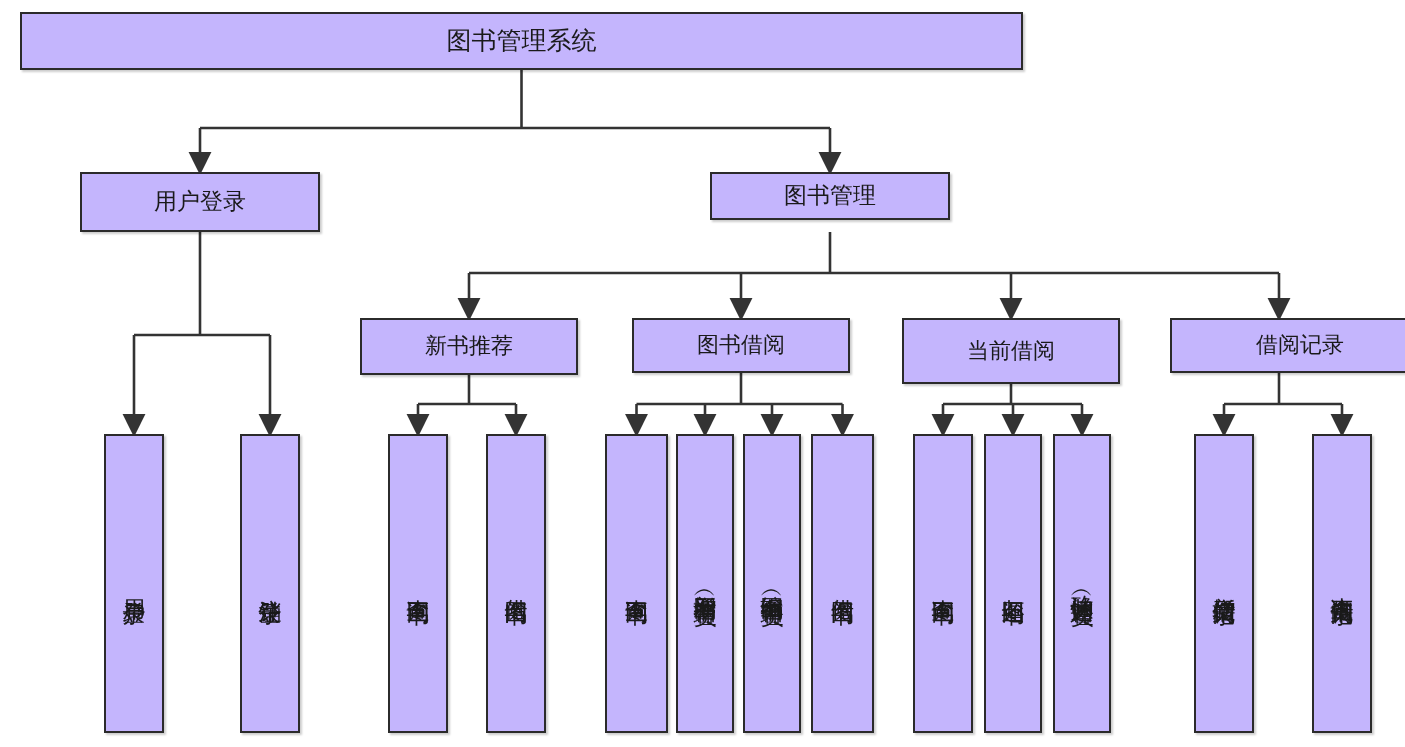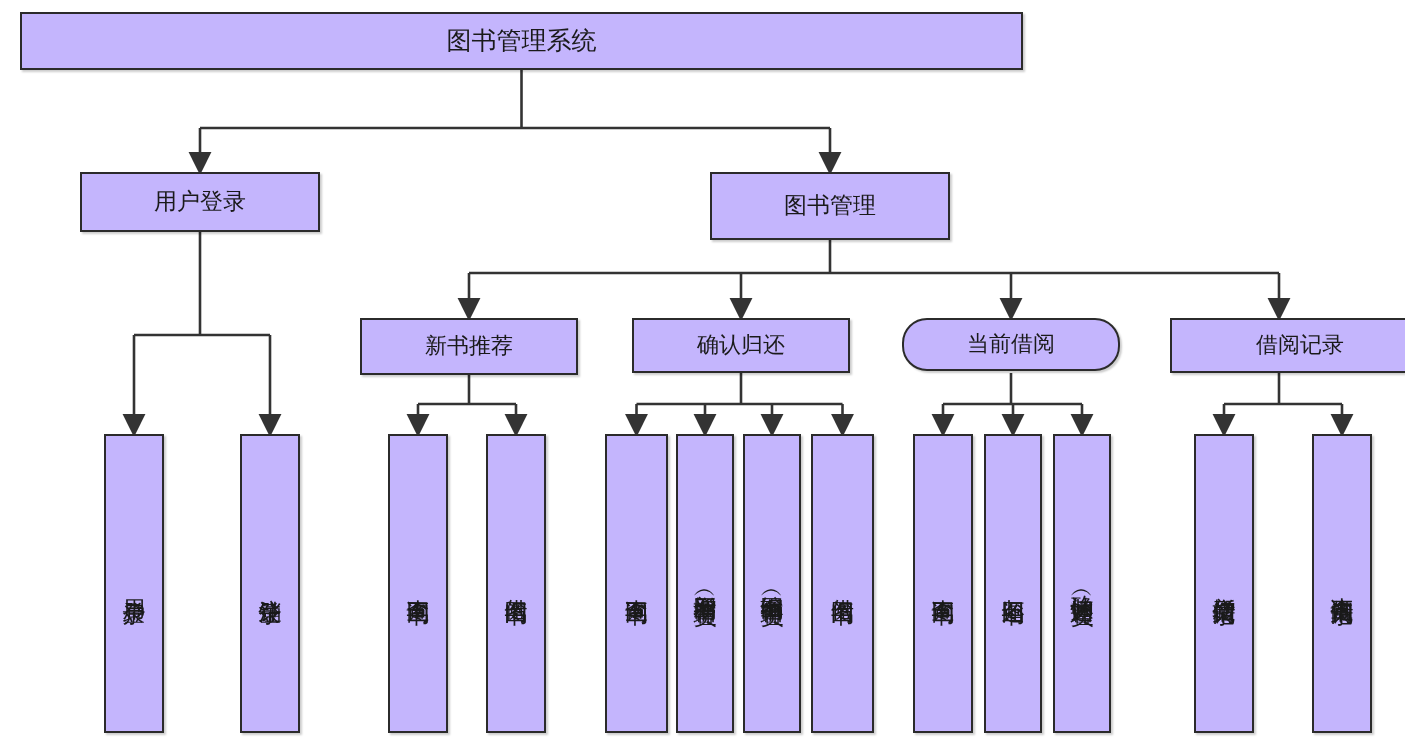--- a/index.html
+++ b/index.html
@@ -123,30 +123,30 @@
       </g>
   </svg>
 
   <div id="nodes">
       <div class="node n-root horiz" style="left: 20px; top: 12px; width: 1003px; height: 58px;">
         <span class="label">图书管理系统</span>
       </div>
       <div class="node n-l2 horiz" style="left: 80px; top: 172px; width: 240px; height: 60px;">
         <span class="label">用户登录</span>
       </div>
-      <div class="node n-l2 horiz" style="left: 710px; top: 172px; width: 240px; height: 68px;">
+      <div class="node n-l2 horiz" style="left: 710px; top: 172px; width: 240px; height: 48px;">
         <span class="label">图书管理</span>
       </div>
       <div class="node n-l3 horiz" style="left: 360px; top: 318px; width: 218px; height: 57px;">
         <span class="label">新书推荐</span>
       </div>
       <div class="node n-l3 horiz" style="left: 632px; top: 318px; width: 218px; height: 55px;">
-        <span class="label">确认归还</span>
+        <span class="label">图书借阅</span>
       </div>
-      <div class="node n-l3 horiz" style="left: 902px; top: 318px; width: 218px; height: 53px; border-radius: 25px;">
+      <div class="node n-l3 horiz" style="left: 902px; top: 318px; width: 218px; height: 66px;">
         <span class="label">当前借阅</span>
       </div>
       <div class="node n-l3 horiz" style="left: 1170px; top: 318px; width: 260px; height: 55px;">
         <span class="label">借阅记录</span>
       </div>
       <div class="node n-leaf vert" style="left: 104px; top: 434px; width: 60px; height: 299px;">
         <span class="label">用户登录</span>
       </div>
       <div class="node n-leaf vert" style="left: 240px; top: 434px; width: 60px; height: 299px;">
         <span class="label">注销登录</span>

